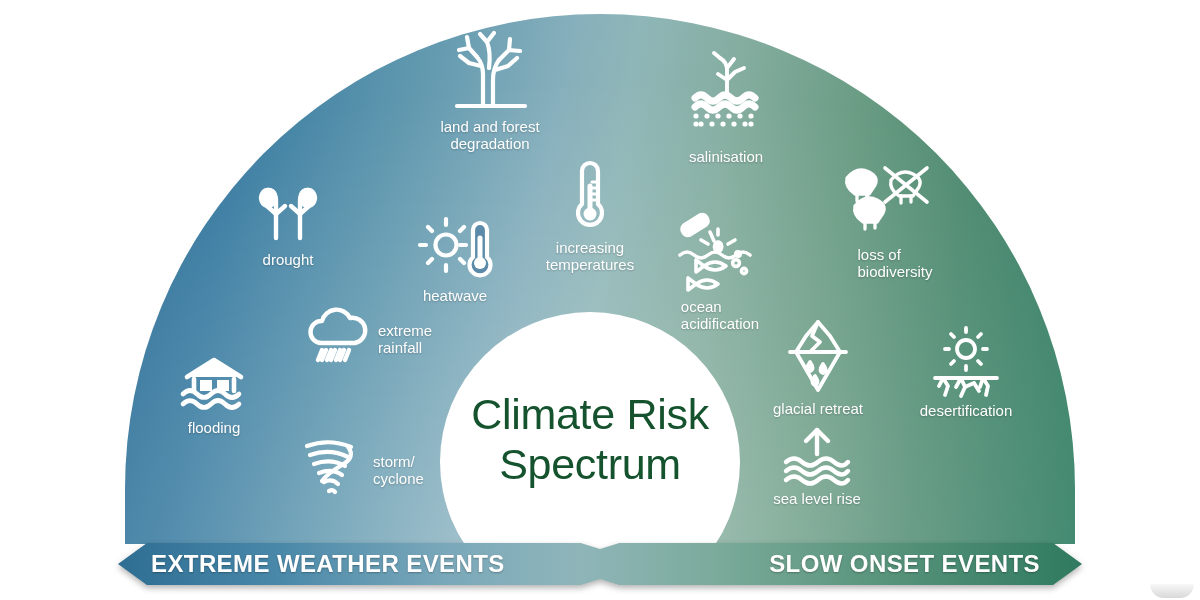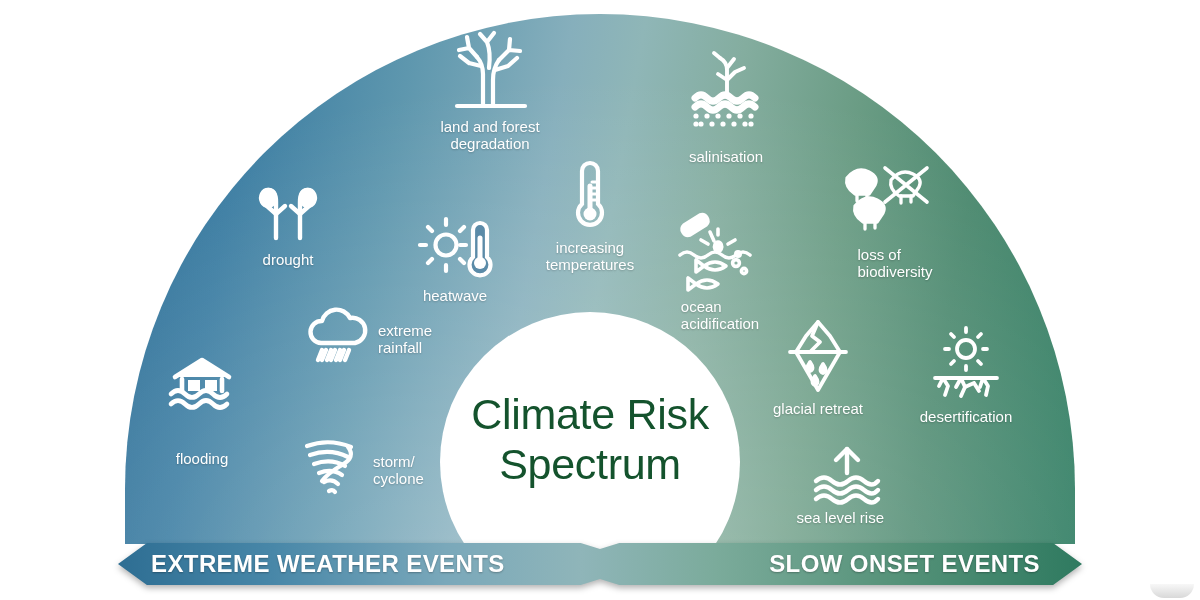--- a/index.html
+++ b/index.html
@@ -73,21 +73,21 @@
 </style>
 </head>
 <body>
 
 <div id="stage">
 
   <div id="dome-wrap">
     <div id="dome"></div>
   </div>
 
-  <div class="item stack" style="left:148px; top:355px; width:108px;gap:31px;">
+  <div class="item stack" style="left:160px; top:355px; width:108px;">
     <span class="icon">
       <svg width="74" height="56" viewBox="0 0 74 56" fill="none" stroke="#fff" stroke-width="4.6" stroke-linecap="round" stroke-linejoin="round">
         <path d="M10 22 L37 5 L64 22" fill="#fff" stroke="#fff"></path>
         <path d="M17 24 V36 M57 24 V36"></path>
         <rect x="23" y="25" width="12" height="11" fill="#fff" stroke="none"></rect>
         <rect x="40" y="25" width="12" height="11" fill="#fff" stroke="none"></rect>
         <path d="M6 39 q7 -7 14 0 t14 0 t14 0 t14 0"></path>
         <path d="M6 49 q7 -7 14 0 t14 0 t14 0 t14 0"></path>
       </svg>
     </span>
@@ -269,24 +269,24 @@
         <circle cx="41" cy="19" r="9"></circle>
         <path d="M41 2 V-2 M41 40 V36 M24 19 H20 M62 19 H58
                  M29 7 L26 4 M53 31 L56 34 M29 31 L26 34 M53 7 L56 4"></path>
         <path d="M10 48 H72"></path>
         <path d="M18 48 l-4 8 M18 48 l5 8 M23 56 l-3 9"></path>
         <path d="M36 48 l-5 9 M36 48 l4 9 M40 57 l-4 9"></path>
         <path d="M40 57 l9 -4 M49 53 l5 8"></path>
         <path d="M58 48 l-3 9 M58 48 l5 8 M63 56 l-2 9"></path>
       </svg>
     </span>
-    <span class="lbl" style="margin-top:6px;">desertification</span>
-  </div>
-
-  <div class="item stack" style="left:750px; top:447px; width:134px;align-items:flex-end;">
+    <span class="lbl" style="">desertification</span>
+  </div>
+
+  <div class="item stack" style="left:750px; top:428px; width:134px;">
     <span class="icon">
       <svg width="74" height="56" viewBox="0 0 74 56" fill="none" stroke="#fff" stroke-width="4.4" stroke-linecap="round" stroke-linejoin="round">
         <path d="M37 2 V26"></path>
         <path d="M26 13 L37 2 L48 13"></path>
         <path d="M6 34 q8 -7 16 0 t16 0 t16 0 t14 0"></path>
         <path d="M6 43 q8 -7 16 0 t16 0 t16 0 t14 0"></path>
         <path d="M6 52 q8 -7 16 0 t16 0 t16 0 t14 0"></path>
       </svg>
     </span>
     <span class="lbl" style="margin-top:6px;">sea level rise</span>

